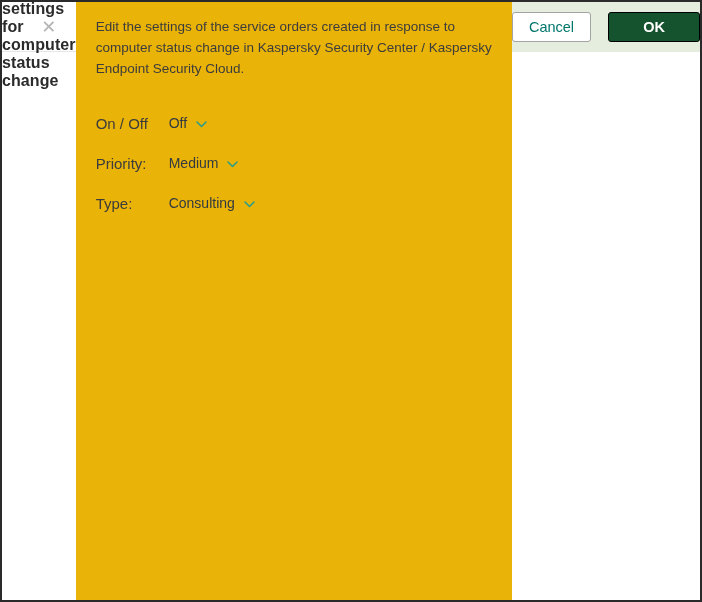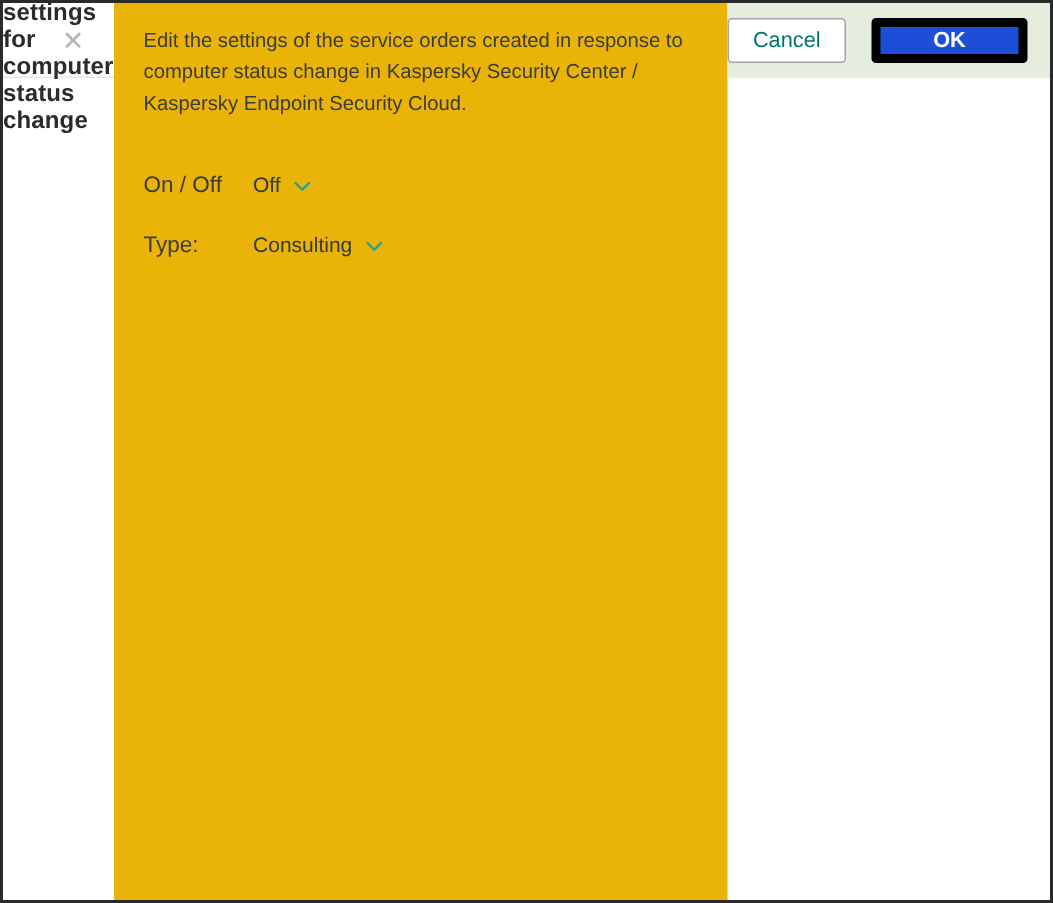--- a/index.html
+++ b/index.html
@@ -49,30 +49,30 @@
     font-family:"Liberation Sans", sans-serif;
   }
   .dropdown-value { font-size:14px; color:#333a40; }
   .chevron { width:11px; height:7px; display:inline-block; margin-top:2px; }
 
   
   .dialog-footer {
     flex:0 0 50px; height:50px;
     background:#e4edde;
     display:flex; align-items:center; justify-content:flex-end;
-    gap:17px; padding-right:15px;
+    gap:17px; 
   }
   .btn {
     height:30px; border-radius:3px; cursor:pointer;
     display:inline-flex; align-items:center; justify-content:center;
     font-size:14.5px;
     font-family:"Liberation Sans", sans-serif;
   }
   .btn-cancel { width:79px; background:#ffffff; border:1px solid #a3a3a3; color:#00766b; }
-  .btn-ok { width:104px; background:#1d4ed8; border:6px solid #000000; color:#ffffff; font-weight:bold; }
+  .btn-ok { width:92px; background:#14532d; border:1px solid #000000; color:#ffffff; font-weight:bold; }
 </style>
 </head>
 <body>
 
 <div class="dialog">
 
   <div class="dialog-header">
     <span class="dialog-title">Service order settings for computer status change</span>
     <button class="close-btn">✕</button>
   </div>
@@ -86,20 +86,29 @@
         <span class="form-label">On / Off</span>
         <button class="dropdown">
           <span class="dropdown-value">Off</span>
           <svg class="chevron" viewBox="0 0 11 7">
             <polyline points="1,1 5.5,5.5 10,1" fill="none" stroke-width="1.6" stroke-linecap="round" stroke-linejoin="round" stroke="#2e9e85"></polyline>
           </svg>
         </button>
       </div>
 
 
+      <div class="form-row">
+        <span class="form-label">Priority:</span>
+        <button class="dropdown">
+          <span class="dropdown-value">Medium</span>
+          <svg class="chevron" viewBox="0 0 11 7">
+            <polyline points="1,1 5.5,5.5 10,1" fill="none" stroke-width="1.6" stroke-linecap="round" stroke-linejoin="round" stroke="#2e9e85"></polyline>
+          </svg>
+        </button>
+      </div>
 
       <div class="form-row">
         <span class="form-label">Type:</span>
         <button class="dropdown">
           <span class="dropdown-value">Consulting</span>
           <svg class="chevron" viewBox="0 0 11 7">
             <polyline points="1,1 5.5,5.5 10,1" fill="none" stroke-width="1.6" stroke-linecap="round" stroke-linejoin="round" stroke="#2e9e85"></polyline>
           </svg>
         </button>
       </div>

